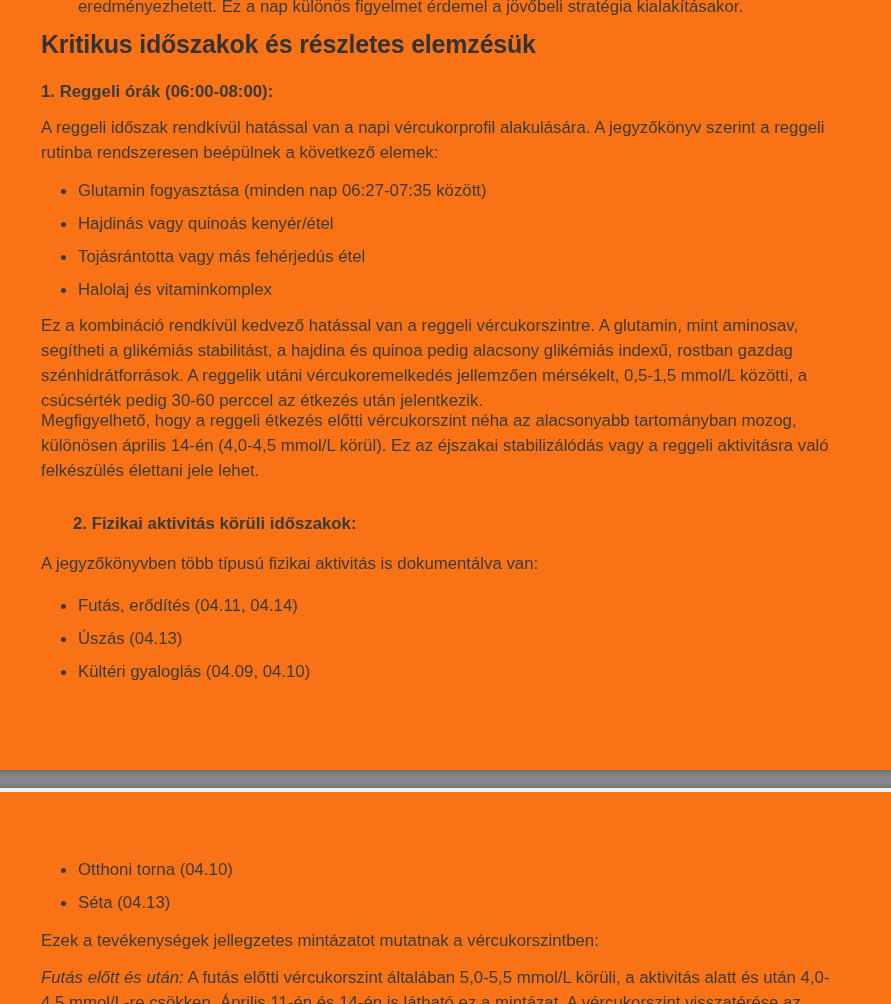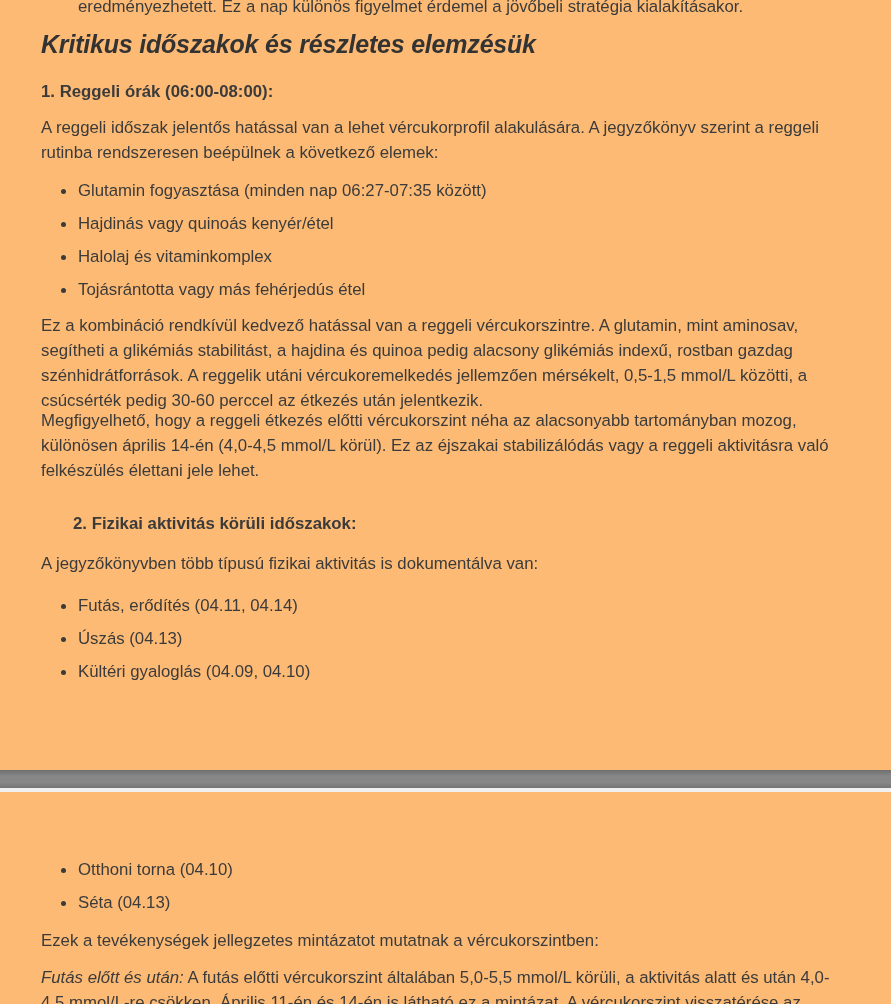--- a/index.html
+++ b/index.html
@@ -3,28 +3,28 @@
 <meta charset="utf-8">
 <style>
   html, body { margin: 0; padding: 0; }
   body {
     width: 891px; height: 1004px; overflow: hidden;
     background: #ffffff;
     font-family: "Liberation Sans", "DejaVu Sans", sans-serif;
     color: #3b3b3b;
     -webkit-font-smoothing: antialiased;
   }
-  .doc { position: relative; width: 891px; height: 1004px; overflow: hidden; background: #fdba74; }
+  .doc { position: relative; width: 891px; height: 1004px; overflow: hidden; background: #f97316; }
 
   .block {
     position: absolute; left: 41px; width: 809px; margin: 0;
     font-size: 16.8px; line-height: 25px; font-weight: 400;
   }
   .frag  { left: 78px; width: 772px; top: -6px; }
-  .h2    { top: 28px; font-size: 25px; line-height: 33px; font-weight: 700; color: #333333; letter-spacing: -0.2px; font-style: italic; }
+  .h2    { top: 28px; font-size: 25px; line-height: 33px; font-weight: 700; color: #333333; letter-spacing: -0.2px; }
   .sub   { font-weight: 700; }
   .sub1  { top: 79px; }
   .p1    { top: 115px; }
   .ul    { list-style: none; padding: 0; margin: 0; }
   .ul1   { top: 178px; }
   .ul li { position: relative; padding-left: 37px; margin: 0 0 8px 0; }
   .ul li::before {
     content: ""; position: absolute; left: 20px; top: 11px;
     width: 5px; height: 5px; border-radius: 50%; background: #3b3b3b;
   }
@@ -47,27 +47,27 @@
 <body>
 
 <div class="doc">
 
   <p class="block frag">eredményezhetett. Ez a nap különös figyelmet érdemel a jövőbeli stratégia kialakításakor.</p>
 
   <h2 class="block h2">Kritikus időszakok és részletes elemzésük</h2>
 
   <p class="block sub sub1">1. Reggeli órák (06:00-08:00):</p>
 
-  <p class="block p1">A reggeli időszak jelentős hatással van a lehet vércukorprofil alakulására. A jegyzőkönyv szerint a reggeli rutinba rendszeresen beépülnek a következő elemek:</p>
+  <p class="block p1">A reggeli időszak rendkívül hatással van a napi vércukorprofil alakulására. A jegyzőkönyv szerint a reggeli rutinba rendszeresen beépülnek a következő elemek:</p>
 
   <ul class="block ul ul1">
     <li>Glutamin fogyasztása (minden nap 06:27-07:35 között)</li>
     <li>Hajdinás vagy quinoás kenyér/étel</li>
+    <li>Tojásrántotta vagy más fehérjedús étel</li>
     <li>Halolaj és vitaminkomplex</li>
-    <li>Tojásrántotta vagy más fehérjedús étel</li>
   </ul>
 
   <p class="block p2">Ez a kombináció rendkívül kedvező hatással van a reggeli vércukorszintre. A glutamin, mint aminosav, segítheti a glikémiás stabilitást, a hajdina és quinoa pedig alacsony glikémiás indexű, rostban gazdag szénhidrátforrások. A reggelik utáni vércukoremelkedés jellemzően mérsékelt, 0,5-1,5 mmol/L közötti, a csúcsérték pedig 30-60 perccel az étkezés után jelentkezik.</p>
 
   <p class="block p3">Megfigyelhető, hogy a reggeli étkezés előtti vércukorszint néha az alacsonyabb tartományban mozog, különösen április 14-én (4,0-4,5 mmol/L körül). Ez az éjszakai stabilizálódás vagy a reggeli aktivitásra való felkészülés élettani jele lehet.</p>
 
   <p class="block sub sub2">2. Fizikai aktivitás körüli időszakok:</p>
 
   <p class="block p4">A jegyzőkönyvben több típusú fizikai aktivitás is dokumentálva van:</p>
 

